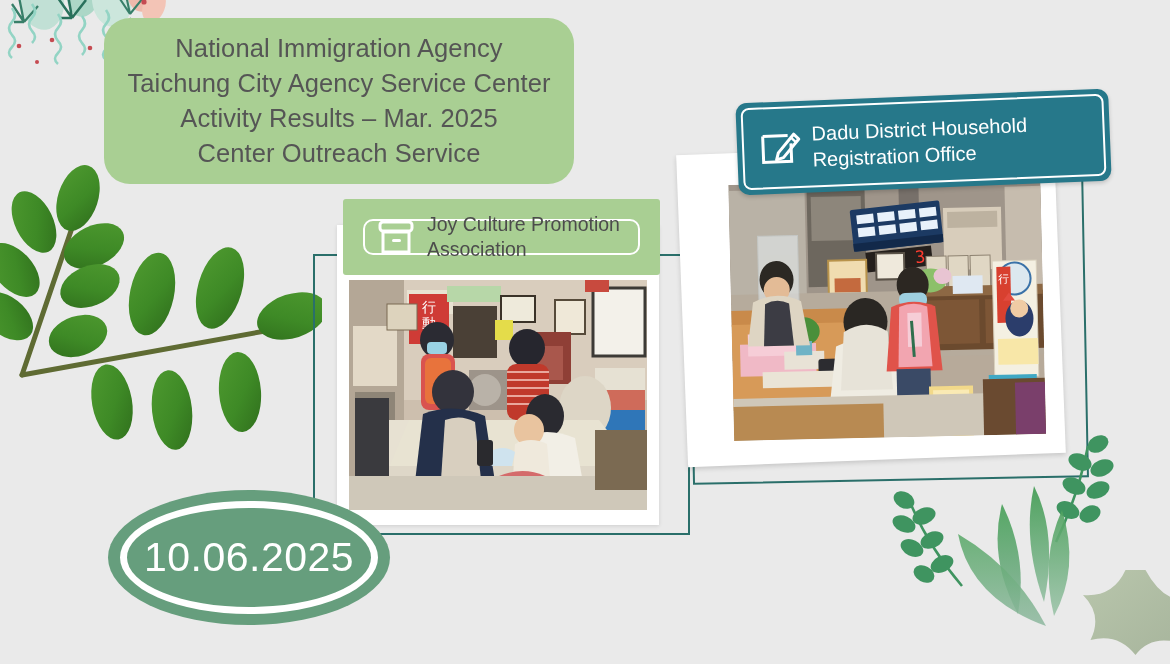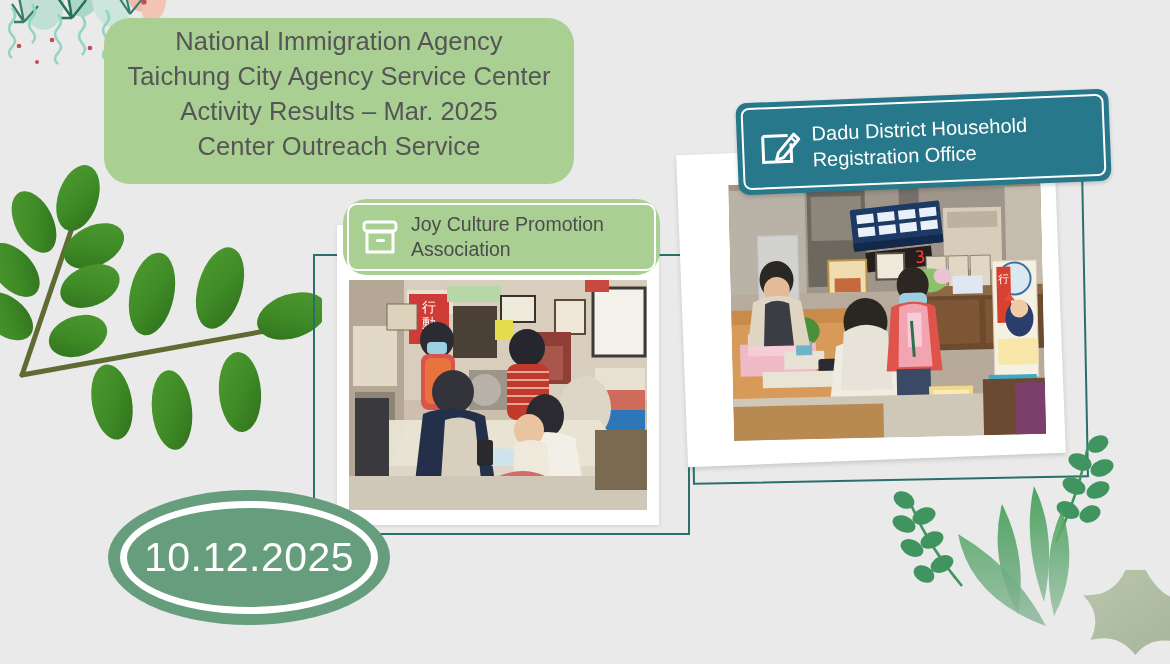--- a/index.html
+++ b/index.html
@@ -53,20 +53,21 @@
     position: absolute;
     left: 104px;
     top: 18px;
     width: 470px;
     height: 166px;
     background: #a9cf93;
     border-radius: 26px;
     display: flex;
     flex-direction: column;
     align-items: center;
+    justify-content: center;
     box-sizing: border-box;
     padding: 6px 30px;
   }
   .title-line {
     color: #555555;
     font-size: 25.5px;
     line-height: 35px;
     letter-spacing: .1px;
     white-space: nowrap;
     text-align: center;
@@ -137,23 +138,23 @@
   }
 
   
   .label-green {
     position: absolute;
     left: 343px;
     top: 199px;
     width: 317px;
     height: 76px;
     background: #a9cf93;
-    border-radius: 24px;
-    box-sizing: border-box;
-    padding: 4px;
+    border-radius: 3px;
+    box-sizing: border-box;
+    padding: 20px;
   }
   .label-green .inner {
     width: 100%;
     height: 100%;
     border: 2.5px solid #ffffff;
     border-radius: 10px;
     box-sizing: border-box;
     display: flex;
     align-items: center;
     padding-left: 12px;
@@ -526,16 +527,16 @@
     </g>
     <path d="M160 62 q24 48 10 116 q-22 -62 -10 -116Z" fill="url(#g2)"></path>
     <path d="M128 80 q26 52 16 110 q-30 -56 -16 -110Z" fill="url(#g1)"></path>
     <path d="M188 86 q18 58 -8 106 q-14 -58 8 -106Z" fill="url(#g2)" opacity=".9"></path>
     <path d="M84 110 q58 34 88 92 q-76 -28 -88 -92Z" fill="url(#g1)" opacity=".85"></path>
     <path d="M206 96 q14 26 34 24 q-16 16 -8 34 q-22 -6 -34 10 q-14 -18 -36 -12 q10 -20 -6 -36 q24 2 34 -20Z" fill="url(#g3)" transform="translate(14,26) scale(1.25)" opacity=".9"></path>
   </svg>
 
   <div class="date-oval">
     <div class="ring"></div>
-    <span class="date-text">10.12.2025</span>
+    <span class="date-text">10.06.2025</span>
   </div>
 
 </div>
 
 </body></html>

